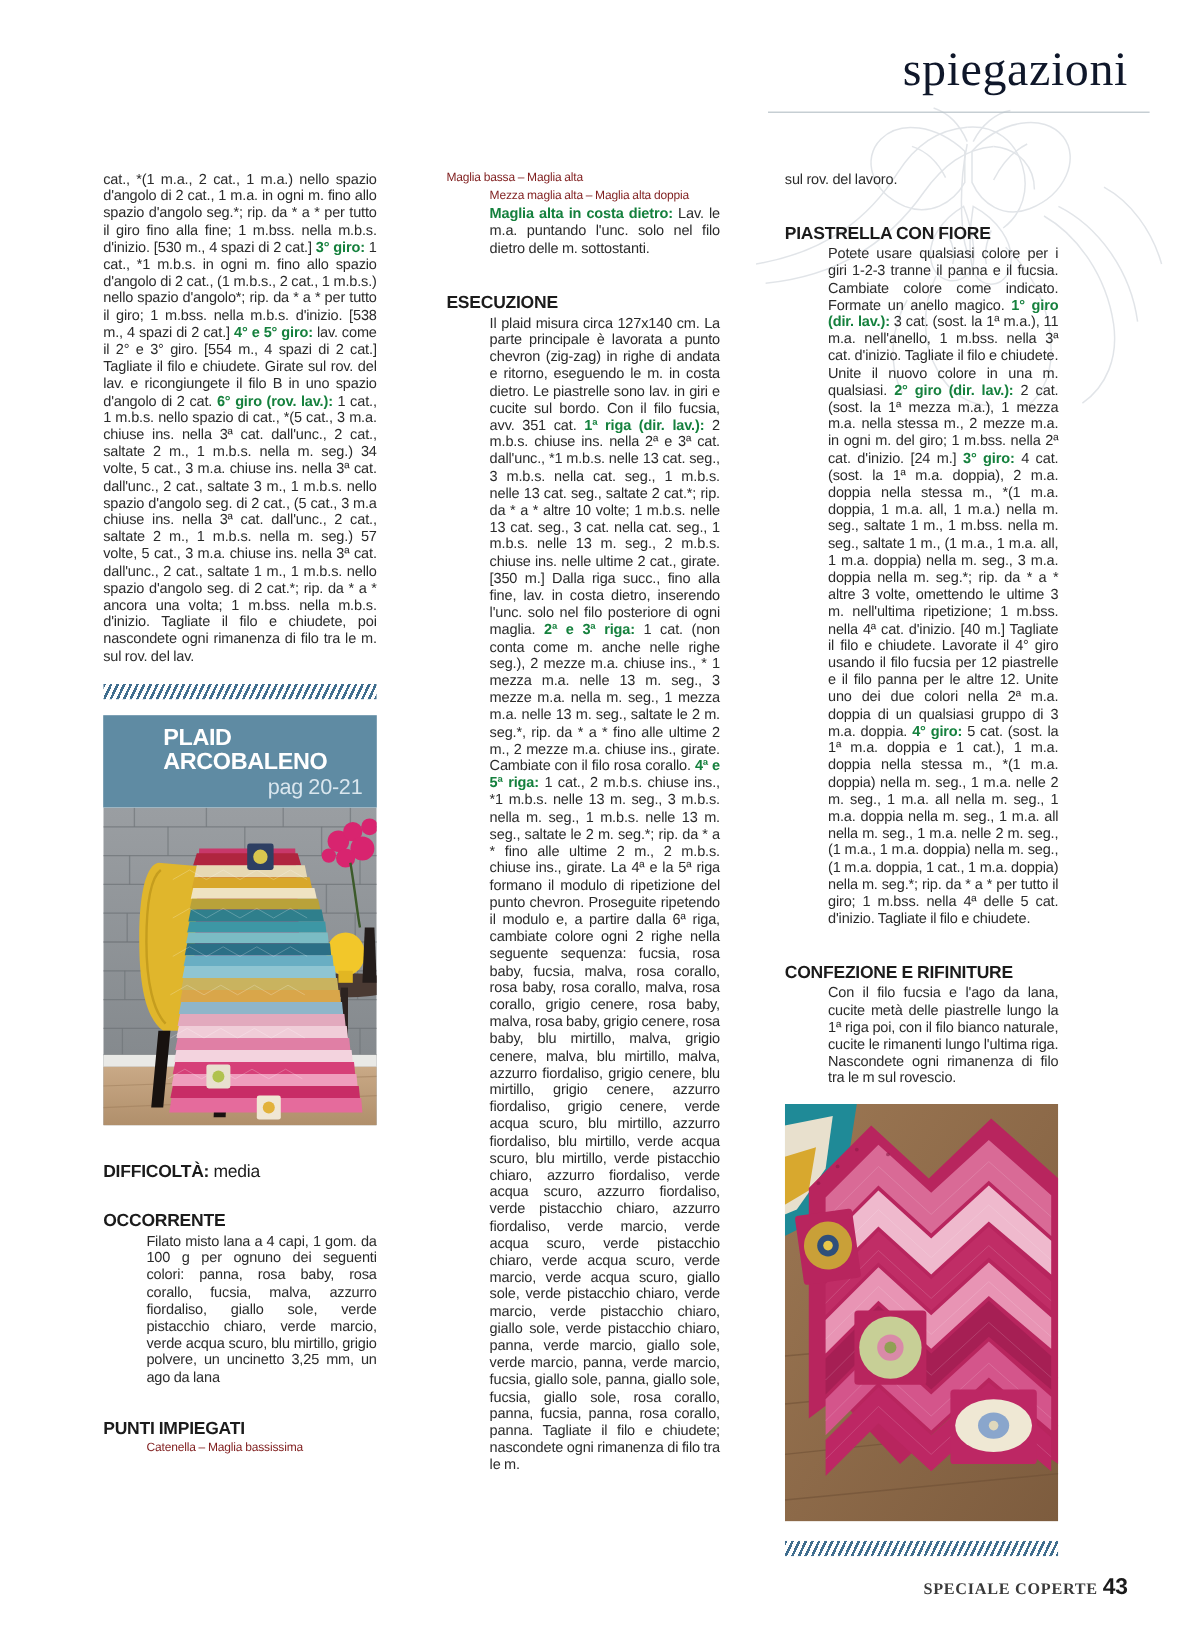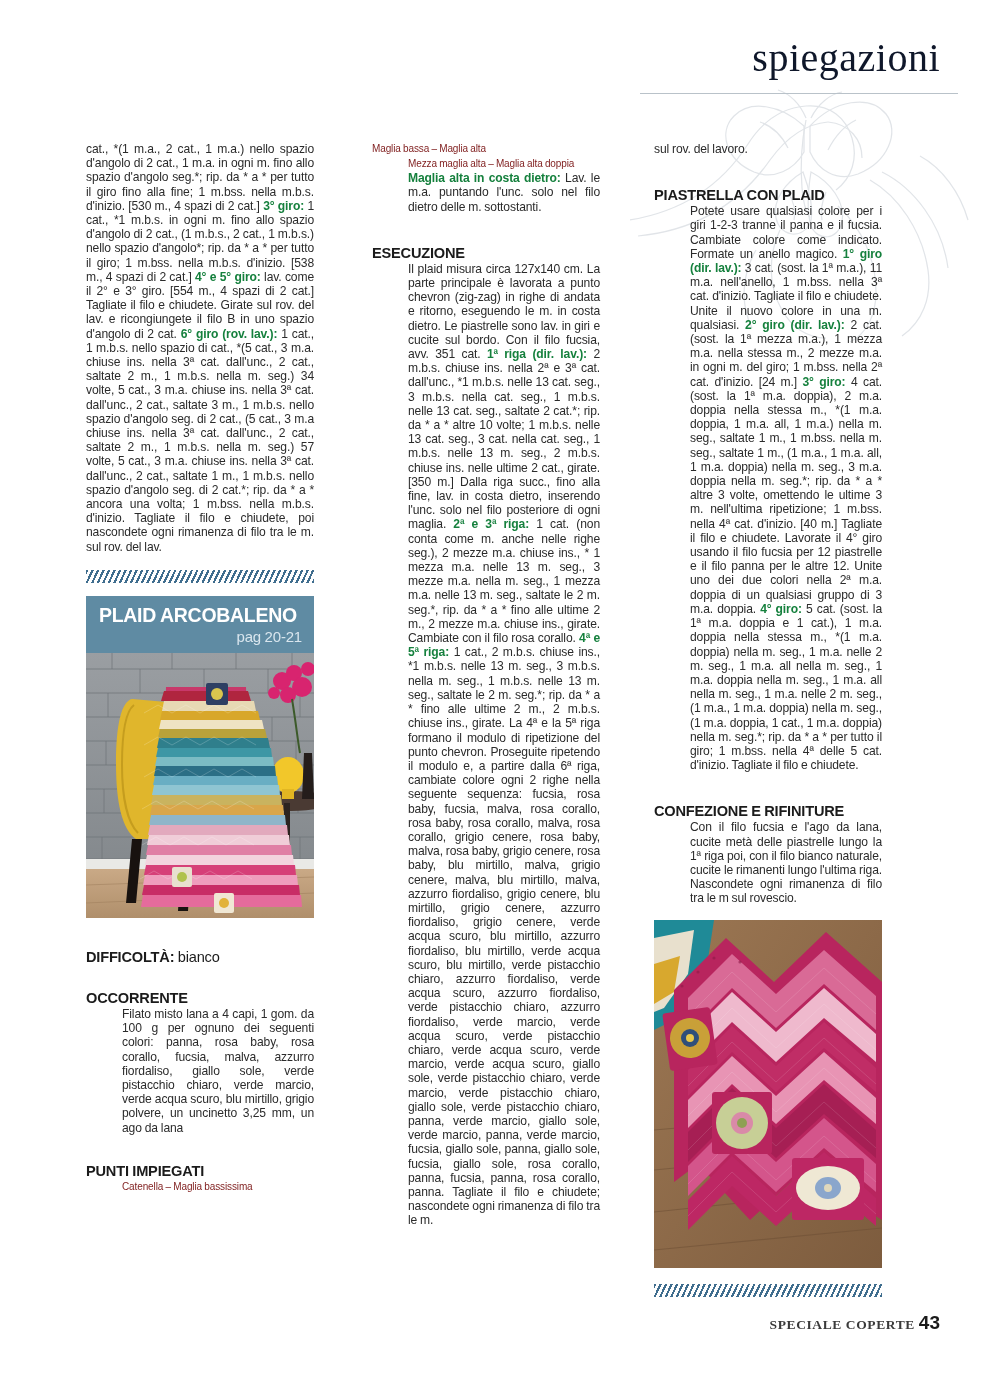--- a/index.html
+++ b/index.html
@@ -78,23 +78,24 @@
   .title-bar{
     background:#5f8ba3;
     color:#ffffff;
     padding:9px 12px 9px 13px;
     box-sizing:border-box;
     width:228px;
   }
   .title-bar .t1{
     font-weight:bold;font-size:19.5px;line-height:20px;
     letter-spacing:-.3px;
+    margin-left:37px;
   }
   .title-bar .t2{
-    text-align:right;font-size:15px;line-height:15px;
+    text-align:right;font-size:18px;line-height:15px;
     margin-top:4px;color:#d9e6ee;letter-spacing:-.2px;
   }
 
   
   .photo{width:228px;display:block;position:relative;overflow:hidden;}
   .photo svg{display:block;width:100%;height:100%;}
 
   .photo-1{height:265px;}
   .photo-2{height:348px;}
 
@@ -301,21 +302,21 @@
           <circle cx="131" cy="41" r="6" fill="#d9c64e"></circle>
           <rect x="86" y="214" width="20" height="20" rx="2" fill="#e8e0cf"></rect>
           <circle cx="96" cy="224" r="5" fill="#b0c24e"></circle>
           <rect x="128" y="240" width="20" height="20" rx="2" fill="#f0e7d4"></rect>
           <circle cx="138" cy="250" r="5" fill="#e2b23a"></circle>
         </g>
       </svg>
     </div>
 
     <div class="sp-13"></div>
-    <p class="sec-head"><span>DIFFICOLTÀ:</span><span style="font-weight:normal"> bianco</span></p>
+    <p class="sec-head"><span>DIFFICOLTÀ:</span><span style="font-weight:normal"> media</span></p>
 
     <div class="sp-6"></div>
     <p class="sec-head">OCCORRENTE</p>
     <p>Filato misto lana a 4 capi, 1 gom. da 100 g per ognuno dei seguenti colori: panna, rosa baby, rosa corallo, fucsia, malva, azzurro fiordaliso, giallo sole, verde pistacchio chiaro, verde marcio, verde acqua scuro, blu mirtillo, grigio polvere, un uncinetto 3,25 mm, un ago da lana</p>
 
     <div class="sp-10"></div>
     <p class="sec-head">PUNTI IMPIEGATI</p>
     <p class="sub-bold">Catenella – Maglia bassissima</p>
   </div>
 
@@ -329,21 +330,21 @@
     <p class="sec-head">ESECUZIONE</p>
 
     <p><span>Il plaid misura circa 127x140 cm. La parte principale è lavorata a punto chevron (zig-zag) in righe di andata e ritorno, eseguendo le m. in costa dietro. Le piastrelle sono lav. in giri e cucite sul bordo. Con il filo fucsia, avv. 351 cat.</span> <b>1ª riga (dir. lav.):</b><span> 2 m.b.s. chiuse ins. nella 2ª e 3ª cat. dall'unc., *1 m.b.s. nelle 13 cat. seg., 3 m.b.s. nella cat. seg., 1 m.b.s. nelle 13 cat. seg., saltate 2 cat.*; rip. da * a * altre 10 volte; 1 m.b.s. nelle 13 cat. seg., 3 cat. nella cat. seg., 1 m.b.s. nelle 13 m. seg., 2 m.b.s. chiuse ins. nelle ultime 2 cat., girate. [350 m.] Dalla riga succ., fino alla fine, lav. in costa dietro, inserendo l'unc. solo nel filo posteriore di ogni maglia.</span> <b>2ª e 3ª riga:</b><span> 1 cat. (non conta come m. anche nelle righe seg.), 2 mezze m.a. chiuse ins., * 1 mezza m.a. nelle 13 m. seg., 3 mezze m.a. nella m. seg., 1 mezza m.a. nelle 13 m. seg., saltate le 2 m. seg.*, rip. da * a * fino alle ultime 2 m., 2 mezze m.a. chiuse ins., girate. Cambiate con il filo rosa corallo.</span> <b>4ª e 5ª riga:</b><span> 1 cat., 2 m.b.s. chiuse ins., *1 m.b.s. nelle 13 m. seg., 3 m.b.s. nella m. seg., 1 m.b.s. nelle 13 m. seg., saltate le 2 m. seg.*; rip. da * a * fino alle ultime 2 m., 2 m.b.s. chiuse ins., girate. La 4ª e la 5ª riga formano il modulo di ripetizione del punto chevron. Proseguite ripetendo il modulo e, a partire dalla 6ª riga, cambiate colore ogni 2 righe nella seguente sequenza: fucsia, rosa baby, fucsia, malva, rosa corallo, rosa baby, rosa corallo, malva, rosa corallo, grigio cenere, rosa baby, malva, rosa baby, grigio cenere, rosa baby, blu mirtillo, malva, grigio cenere, malva, blu mirtillo, malva, azzurro fiordaliso, grigio cenere, blu mirtillo, grigio cenere, azzurro fiordaliso, grigio cenere, verde acqua scuro, blu mirtillo, azzurro fiordaliso, blu mirtillo, verde acqua scuro, blu mirtillo, verde pistacchio chiaro, azzurro fiordaliso, verde acqua scuro, azzurro fiordaliso, verde pistacchio chiaro, azzurro fiordaliso, verde marcio, verde acqua scuro, verde pistacchio chiaro, verde acqua scuro, verde marcio, verde acqua scuro, giallo sole, verde pistacchio chiaro, verde marcio, verde pistacchio chiaro, giallo sole, verde pistacchio chiaro, panna, verde marcio, giallo sole, verde marcio, panna, verde marcio, fucsia, giallo sole, panna, giallo sole, fucsia, giallo sole, rosa corallo, panna, fucsia, panna, rosa corallo, panna. Tagliate il filo e chiudete; nascondete ogni rimanenza di filo tra le m.</span></p>
   </div>
 
   <div class="col col-3">
 
     <p>sul rov. del lavoro.</p>
 
     <div class="sp-13"></div>
-    <p class="sec-head">PIASTRELLA CON PLAID</p>
+    <p class="sec-head">PIASTRELLA CON FIORE</p>
 
     <p><span>Potete usare qualsiasi colore per i giri 1-2-3 tranne il panna e il fucsia. Cambiate colore come indicato. Formate un anello magico.</span> <b>1° giro (dir. lav.):</b><span> 3 cat. (sost. la 1ª m.a.), 11 m.a. nell'anello, 1 m.bss. nella 3ª cat. d'inizio. Tagliate il filo e chiudete. Unite il nuovo colore in una m. qualsiasi.</span> <b>2° giro (dir. lav.):</b><span> 2 cat. (sost. la 1ª mezza m.a.), 1 mezza m.a. nella stessa m., 2 mezze m.a. in ogni m. del giro; 1 m.bss. nella 2ª cat. d'inizio. [24 m.]</span> <b>3° giro:</b><span> 4 cat. (sost. la 1ª m.a. doppia), 2 m.a. doppia nella stessa m., *(1 m.a. doppia, 1 m.a. all, 1 m.a.) nella m. seg., saltate 1 m., 1 m.bss. nella m. seg., saltate 1 m., (1 m.a., 1 m.a. all, 1 m.a. doppia) nella m. seg., 3 m.a. doppia nella m. seg.*; rip. da * a * altre 3 volte, omettendo le ultime 3 m. nell'ultima ripetizione; 1 m.bss. nella 4ª cat. d'inizio. [40 m.] Tagliate il filo e chiudete. Lavorate il 4° giro usando il filo fucsia per 12 piastrelle e il filo panna per le altre 12. Unite uno dei due colori nella 2ª m.a. doppia di un qualsiasi gruppo di 3 m.a. doppia.</span> <b>4° giro:</b><span> 5 cat. (sost. la 1ª m.a. doppia e 1 cat.), 1 m.a. doppia nella stessa m., *(1 m.a. doppia) nella m. seg., 1 m.a. nelle 2 m. seg., 1 m.a. all nella m. seg., 1 m.a. doppia nella m. seg., 1 m.a. all nella m. seg., 1 m.a. nelle 2 m. seg., (1 m.a., 1 m.a. doppia) nella m. seg., (1 m.a. doppia, 1 cat., 1 m.a. doppia) nella m. seg.*; rip. da * a * per tutto il giro; 1 m.bss. nella 4ª delle 5 cat. d'inizio. Tagliate il filo e chiudete.</span></p>
 
     <div class="sp-13"></div>
     <p class="sec-head">CONFEZIONE E RIFINITURE</p>
     <p>Con il filo fucsia e l'ago da lana, cucite metà delle piastrelle lungo la 1ª riga poi, con il filo bianco naturale, cucite le rimanenti lungo l'ultima riga. Nascondete ogni rimanenza di filo tra le m sul rovescio.</p>
 
     <div class="sp-13"></div>
     <div class="photo photo-2">
       <svg viewBox="0 0 228 348" preserveAspectRatio="none" xmlns="http://www.w3.org/2000/svg">

